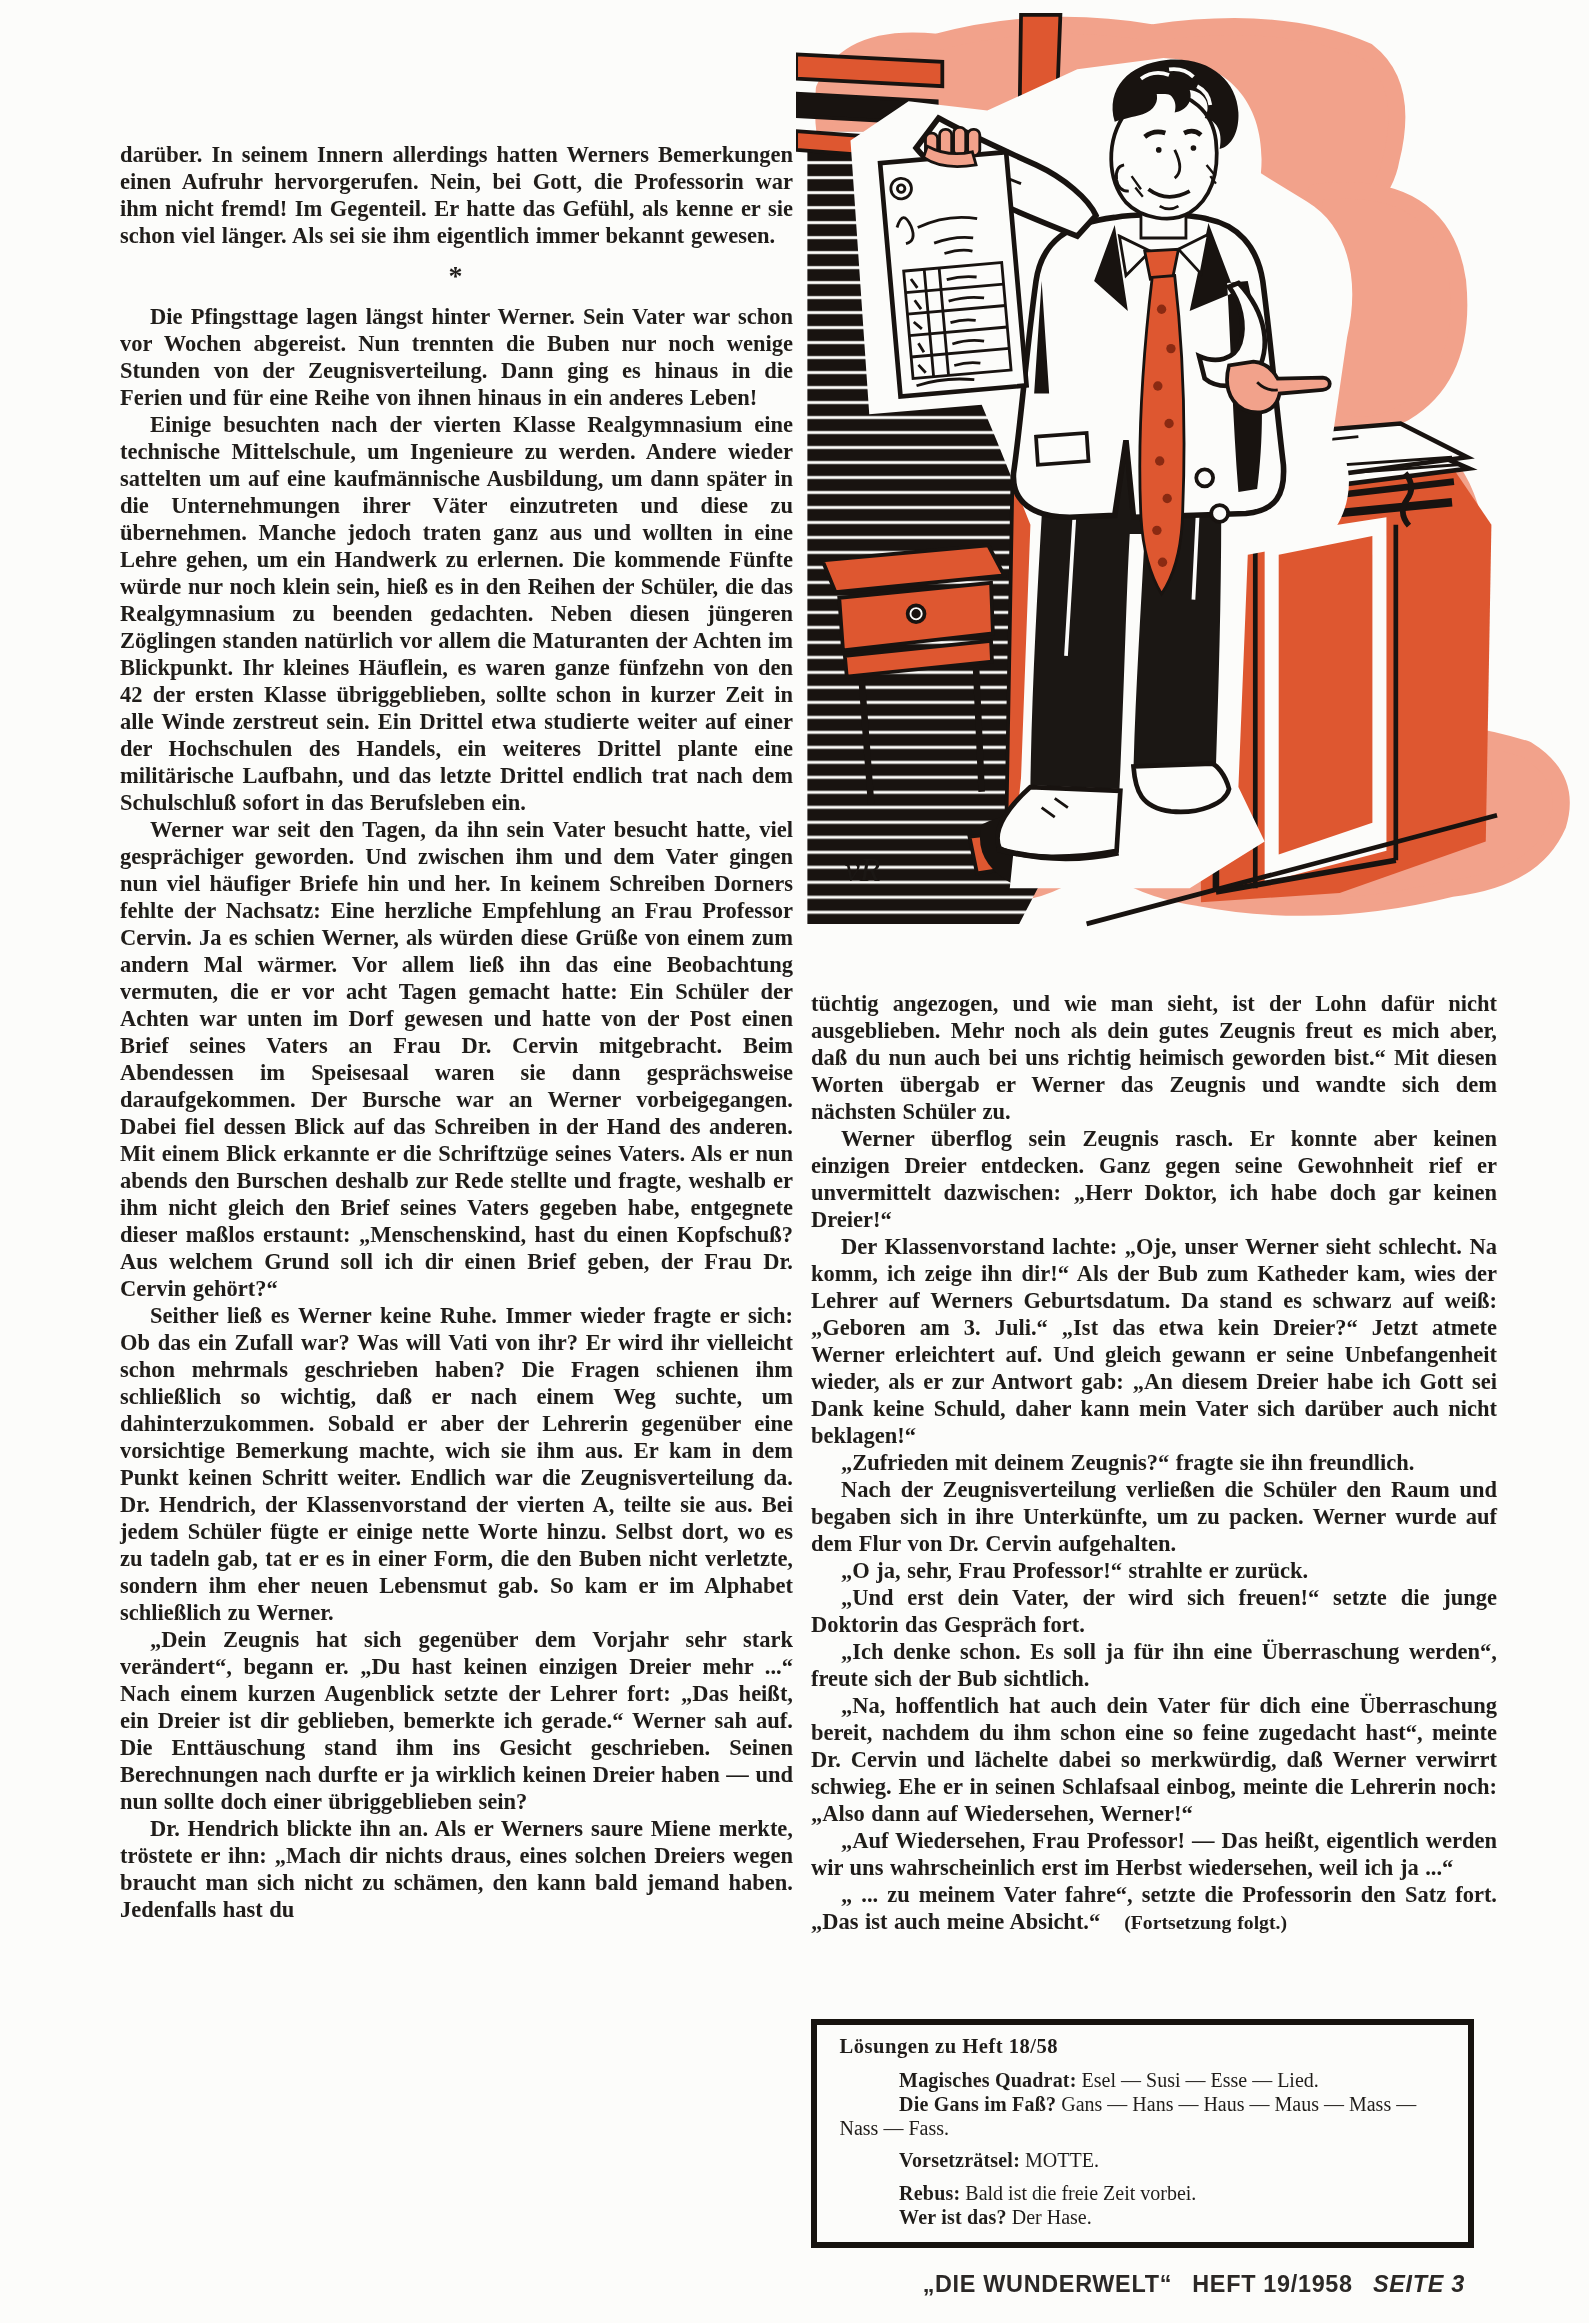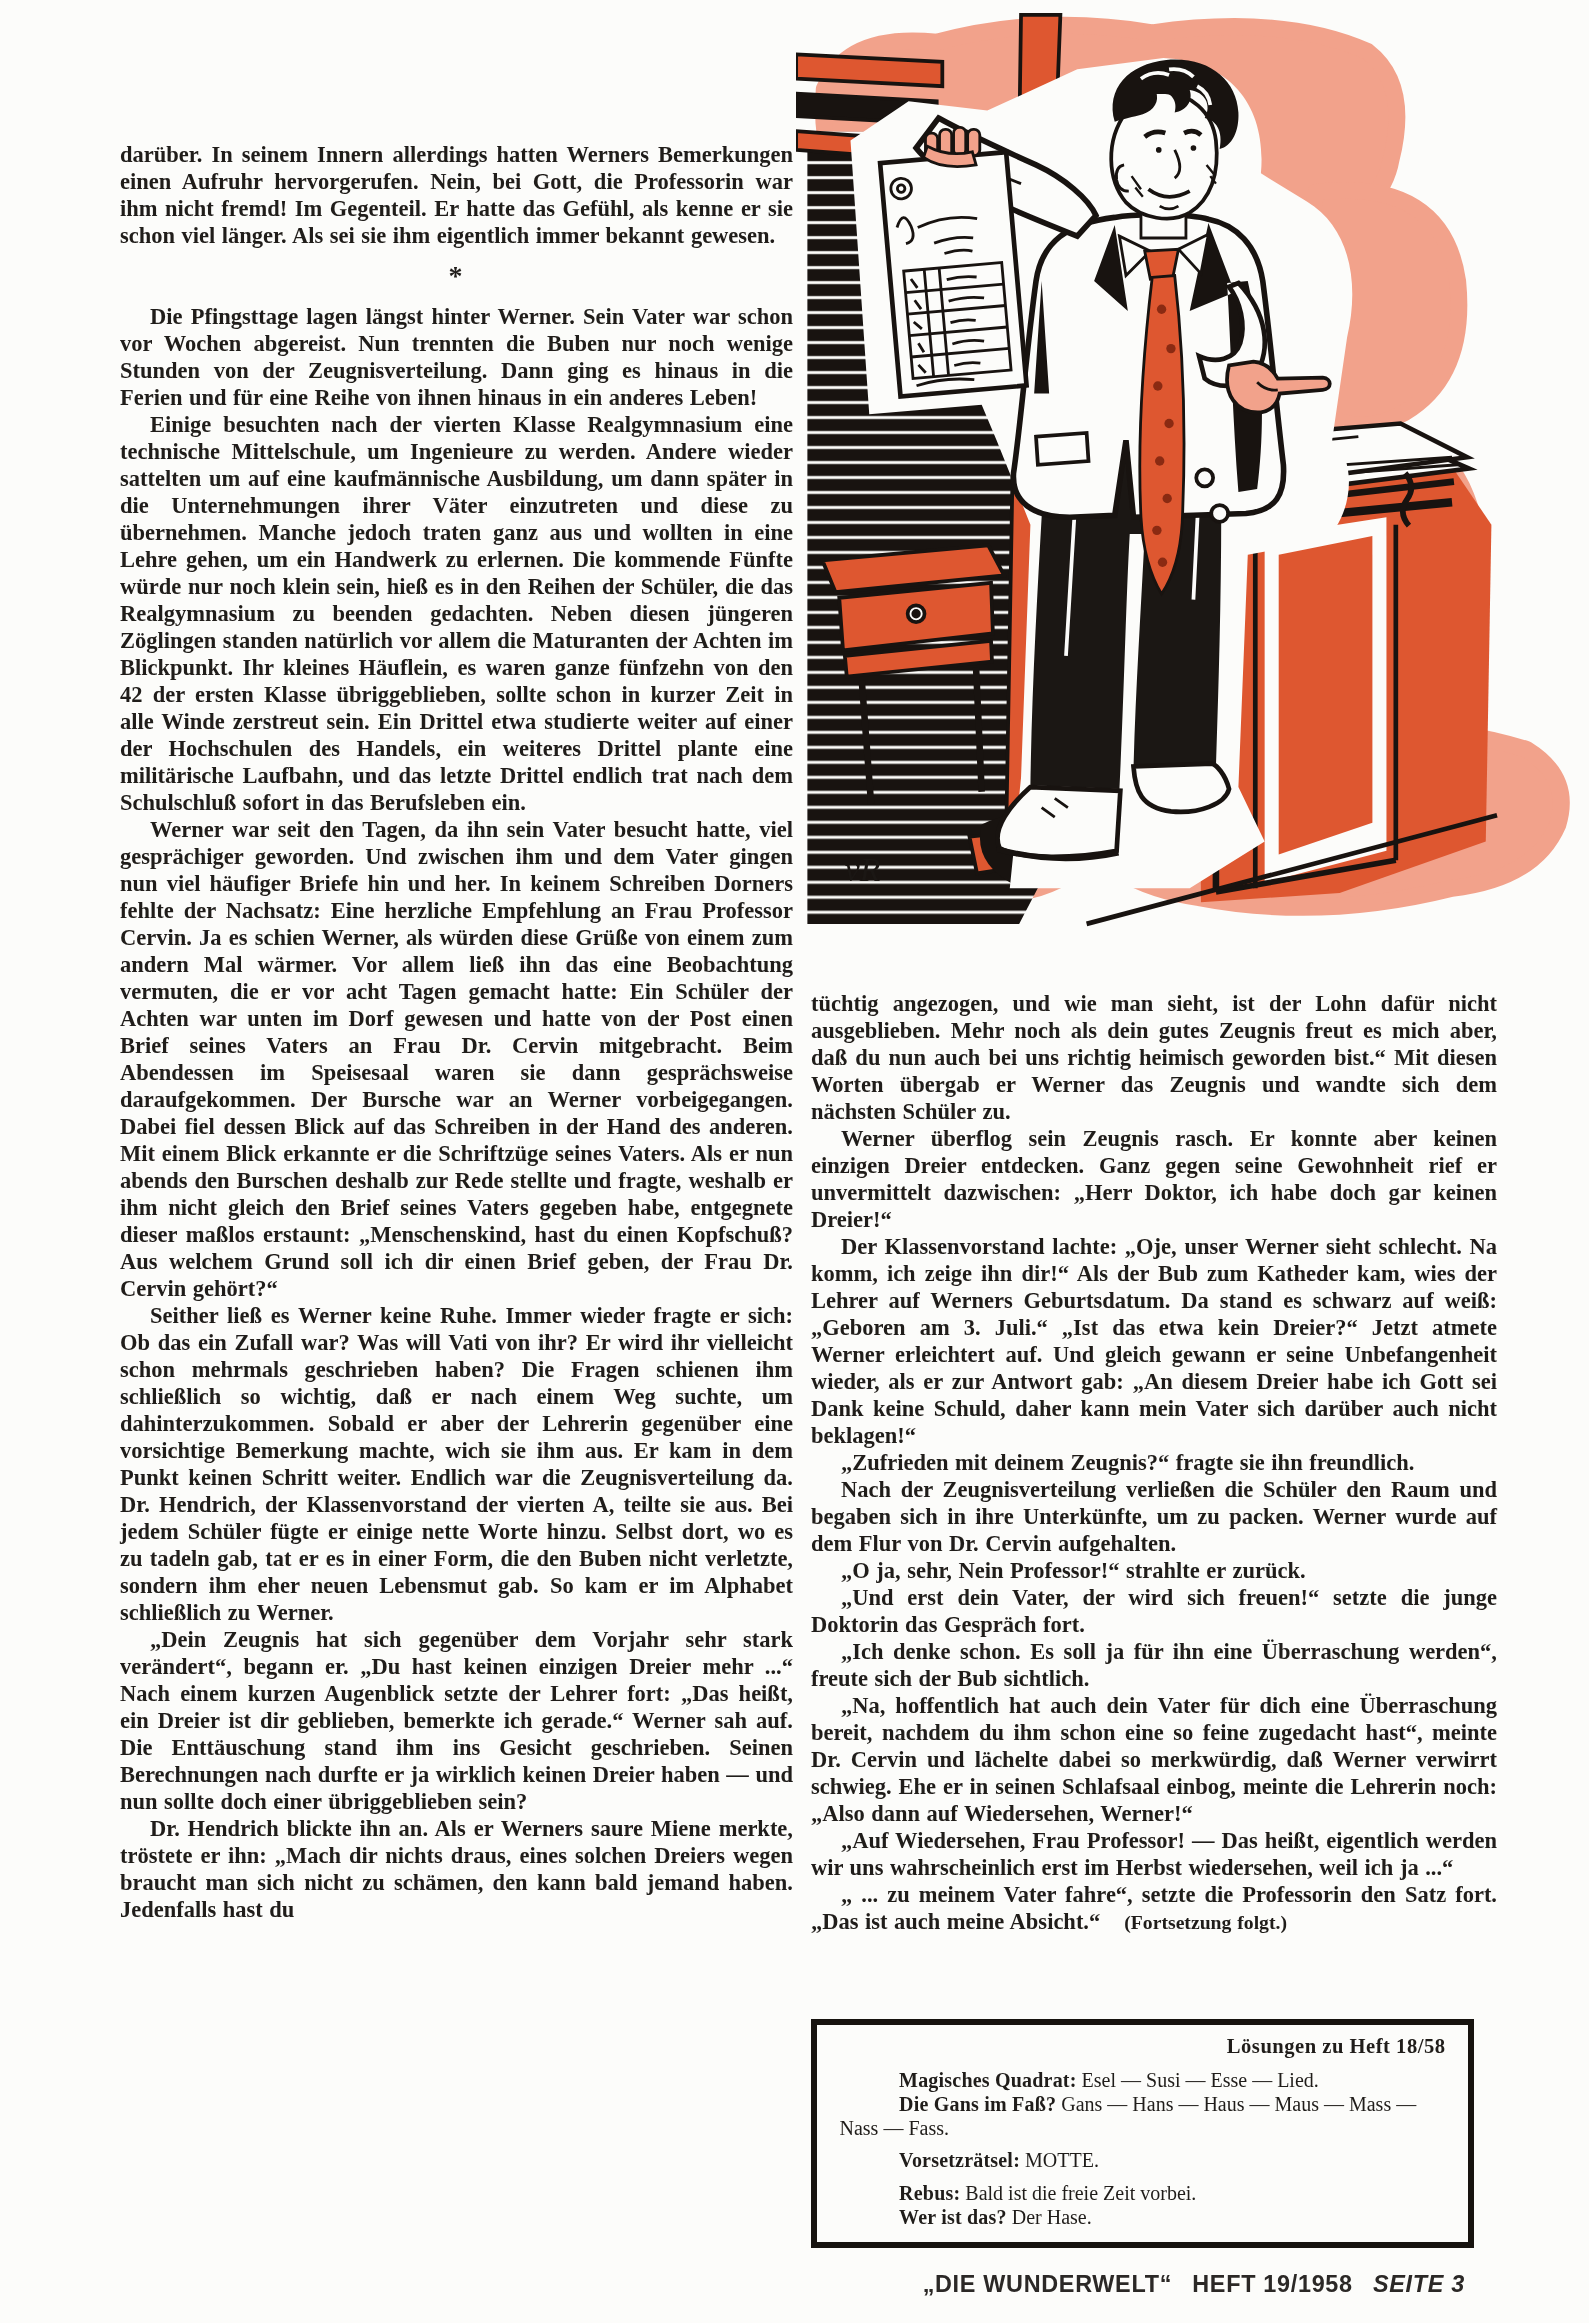--- a/index.html
+++ b/index.html
@@ -13,21 +13,21 @@
   .col p.ind{text-indent:30px;}
   .star-divider{height:54px;line-height:54px;text-align:center;font-size:28px;letter-spacing:1.9px;}
   .col-left{left:120px;top:141px;width:673px;}
   .col-right{left:811px;top:990px;width:686px;}
   .cont-note{font-size:19.7px;white-space:nowrap;padding-left:24px;}
   .solutions-box{
     position:absolute;left:811px;top:2019px;width:663px;box-sizing:border-box;
     border:6.6px solid #17130f;background:#fcfcfa;
     padding:7.5px 22.5px 13px 22.5px;font-size:20px;line-height:24px;
   }
-  .solutions-title{text-align:right;font-weight:bold;font-size:20.6px;margin:1.9px 0 9.4px 0;letter-spacing:0.5px;}
+  .solutions-title{text-align:left;font-weight:bold;font-size:20.6px;margin:1.9px 0 9.4px 0;letter-spacing:0.5px;}
   .solution-line{margin:0;text-indent:20.6px;text-align:left;}
   .solution-line.sp{margin-top:8.4px;}
   .solution-label{font-weight:bold;letter-spacing:0.2px;margin-left:39px;}
   .page-footer{
     position:absolute;left:811px;top:2271px;width:654px;text-align:right;
     font-family:"Liberation Sans",sans-serif;font-weight:bold;font-size:23.4px;
     letter-spacing:0.7px;color:#2b2826;white-space:nowrap;
   }
   .page-footer span{display:inline-block;}
   .page-footer .seg{margin-left:13px;}
@@ -209,21 +209,21 @@
     <p class="ind">„Dein Zeugnis hat sich gegenüber dem Vorjahr sehr stark verändert“, begann er. „Du hast keinen einzigen Dreier mehr ...“ Nach einem kurzen Augenblick setzte der Lehrer fort: „Das heißt, ein Dreier ist dir geblieben, bemerkte ich gerade.“ Werner sah auf. Die Enttäuschung stand ihm ins Gesicht geschrieben. Seinen Berechnungen nach durfte er ja wirklich keinen Dreier haben — und nun sollte doch einer übriggeblieben sein?</p>
     <p class="ind">Dr. Hendrich blickte ihn an. Als er Werners saure Miene merkte, tröstete er ihn: „Mach dir nichts draus, eines solchen Dreiers wegen braucht man sich nicht zu schämen, den kann bald jemand haben. Jedenfalls hast du</p>
   </div>
 
   <div class="col col-right">
     <p>tüchtig angezogen, und wie man sieht, ist der Lohn dafür nicht ausgeblieben. Mehr noch als dein gutes Zeugnis freut es mich aber, daß du nun auch bei uns richtig heimisch geworden bist.“ Mit diesen Worten übergab er Werner das Zeugnis und wandte sich dem nächsten Schüler zu.</p>
     <p class="ind">Werner überflog sein Zeugnis rasch. Er konnte aber keinen einzigen Dreier entdecken. Ganz gegen seine Gewohnheit rief er unvermittelt dazwischen: „Herr Doktor, ich habe doch gar keinen Dreier!“</p>
     <p class="ind">Der Klassenvorstand lachte: „Oje, unser Werner sieht schlecht. Na komm, ich zeige ihn dir!“ Als der Bub zum Katheder kam, wies der Lehrer auf Werners Geburtsdatum. Da stand es schwarz auf weiß: „Geboren am 3. Juli.“ „Ist das etwa kein Dreier?“ Jetzt atmete Werner erleichtert auf. Und gleich gewann er seine Unbefangenheit wieder, als er zur Antwort gab: „An diesem Dreier habe ich Gott sei Dank keine Schuld, daher kann mein Vater sich darüber auch nicht beklagen!“</p>
     <p class="ind">„Zufrieden mit deinem Zeugnis?“ fragte sie ihn freundlich.</p>
     <p class="ind">Nach der Zeugnisverteilung verließen die Schüler den Raum und begaben sich in ihre Unterkünfte, um zu packen. Werner wurde auf dem Flur von Dr. Cervin aufgehalten.</p>
-    <p class="ind">„O ja, sehr, Nein Professor!“ strahlte er zurück.</p>
+    <p class="ind">„O ja, sehr, Frau Professor!“ strahlte er zurück.</p>
     <p class="ind">„Und erst dein Vater, der wird sich freuen!“ setzte die junge Doktorin das Gespräch fort.</p>
     <p class="ind">„Ich denke schon. Es soll ja für ihn eine Überraschung werden“, freute sich der Bub sichtlich.</p>
     <p class="ind">„Na, hoffentlich hat auch dein Vater für dich eine Überraschung bereit, nachdem du ihm schon eine so feine zugedacht hast“, meinte Dr. Cervin und lächelte dabei so merkwürdig, daß Werner verwirrt schwieg. Ehe er in seinen Schlafsaal einbog, meinte die Lehrerin noch: „Also dann auf Wiedersehen, Werner!“</p>
     <p class="ind">„Auf Wiedersehen, Frau Professor! — Das heißt, eigentlich werden wir uns wahrscheinlich erst im Herbst wiedersehen, weil ich ja ...“</p>
     <p class="ind">
       <span>„ ... zu meinem Vater fahre“, setzte die Professorin den Satz fort. „Das ist auch meine Absicht.“</span><span class="cont-note">(Fortsetzung folgt.)</span>
     </p>
   </div>
 
   <div class="solutions-box">

